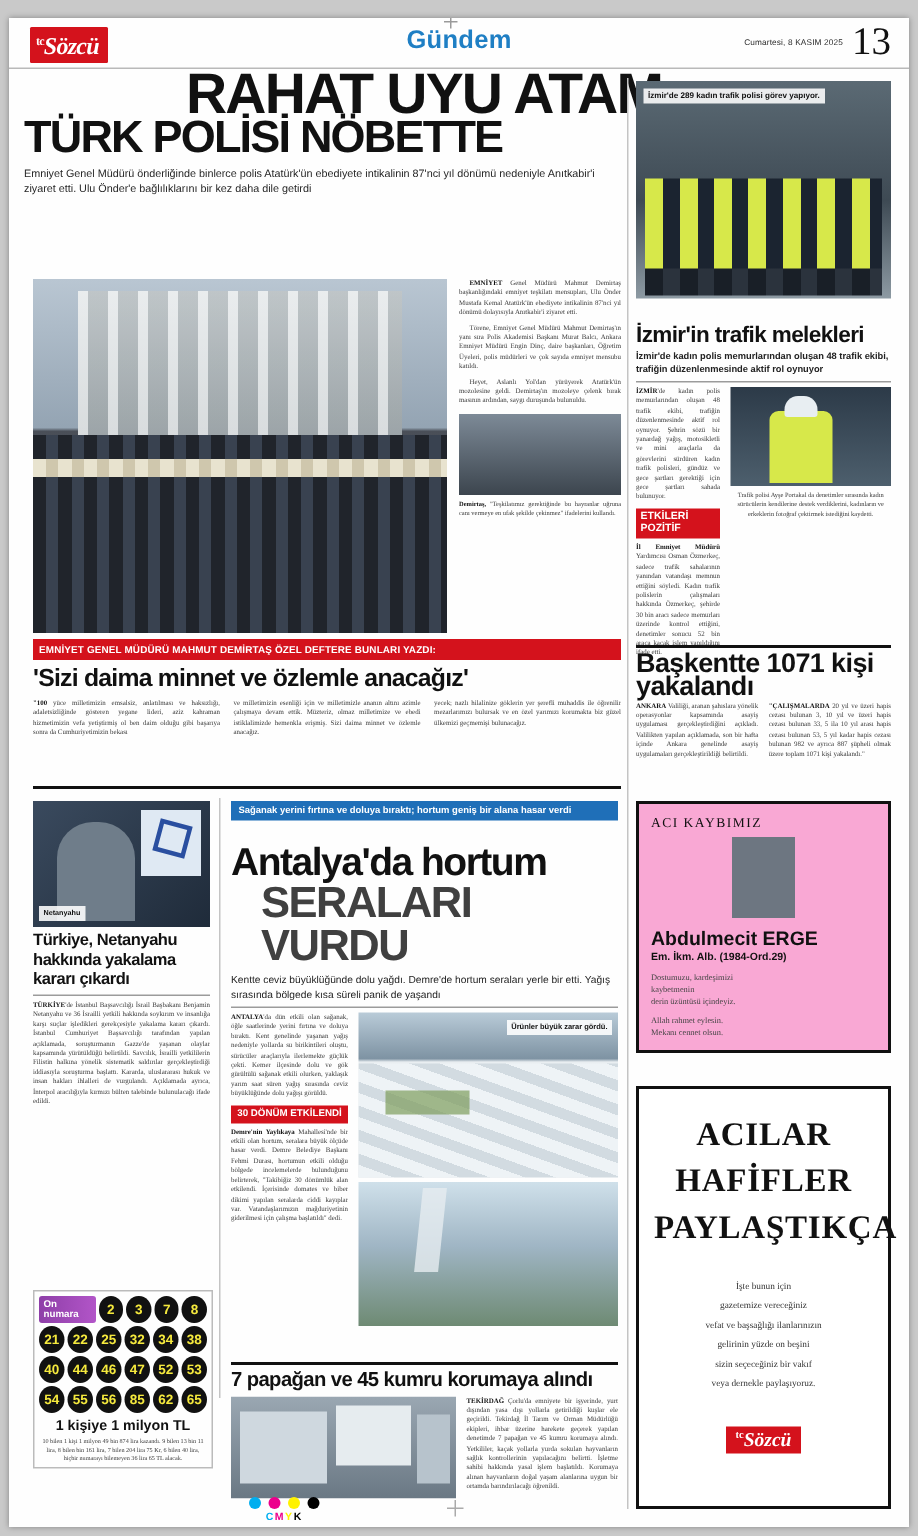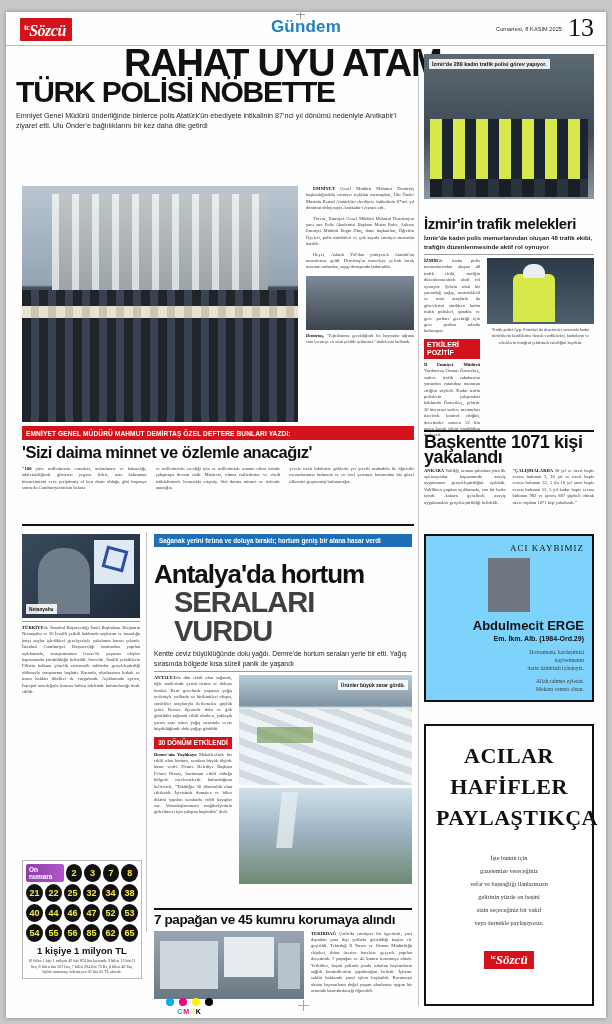--- a/index.html
+++ b/index.html
@@ -96,21 +96,21 @@
 
   
   .redband {
     background:#d4121c; color:#fff; font-weight:bold; font-size:6.6px;
     padding:2.5px 4px; line-height:9px; letter-spacing:.1px;
   }
   .bigquote { font-weight:bold; font-size:16.5px; line-height:19px; color:#111; letter-spacing:-.5px; }
 
   
   .obit {
-    border:2.5px solid #111; padding:7px 8px; text-align:right; background:#7dd3fc;
+    border:2.5px solid #111; padding:7px 8px; text-align:left; background:#f9a8d4;
   }
   .obit .t { font-family:"Liberation Serif",serif; font-size:9px; letter-spacing:1px; color:#111; }
   .obit .pic { width:42px; height:54px; margin:5px auto 6px; background:#6d7681; }
   .obit .n { font-weight:bold; font-size:13px; color:#111; }
   .obit .r { font-weight:bold; font-size:7px; color:#111; margin-top:2px; }
   .obit .l { font-family:"Liberation Serif",serif; font-size:5.6px; line-height:8px; color:#444; margin-top:6px; }
   .obit .f { font-family:"Liberation Serif",serif; font-weight:bold; font-size:8px; line-height:11px; color:#111; margin-top:7px; }
 
   .advbox { border:2.5px solid #111; padding:14px 10px 10px; text-align:center; background:#fff; }
   .advbox .h {
@@ -275,20 +275,21 @@
   <div class="divider-v" style="left:412px;top:40px;height:954px;"></div>
   <div class="divider-v" style="left:140px;top:520px;height:400px;"></div>
 
   <div style="position:absolute;left:16px;top:522px;width:118px;">
     <div class="photo" style="width:100%;height:84px;background:linear-gradient(135deg,#3a4a5e,#1f2b3a);">
       <div style="position:absolute;right:6px;top:6px;width:40px;height:44px;background:#dfe9f3;"></div>
       <div style="position:absolute;right:14px;top:14px;width:22px;height:22px;border:3px solid #2a4fa0;transform:rotate(15deg);"></div>
       <div style="position:absolute;left:16px;top:14px;width:52px;height:66px;background:#6f7d8a;border-radius:24px 24px 0 0;"></div>
       <div class="cap" style="left:4px;bottom:4px;font-size:4.8px;">Netanyahu</div>
     </div>
+    <div style="font-weight:bold;font-size:11px;line-height:13px;margin-top:3px;color:#111;letter-spacing:-.3px;">Türkiye, Netanyahu hakkında yakalama kararı çıkardı</div>
     <div class="divider-h" style="margin:3px 0;"></div>
     <div class="body-col">
       <b>TÜRKİYE</b><span>'de İstanbul Başsavcılığı İsrail Başbakanı Benjamin Netanyahu ve 36 İsrailli yetkili hakkında soykırım ve insanlığa karşı suçlar işledikleri gerekçesiyle yakalama kararı çıkardı. İstanbul Cumhuriyet Başsavcılığı tarafından yapılan açıklamada, soruşturmanın Gazze'de yaşanan olaylar kapsamında yürütüldüğü belirtildi. Savcılık, İsrailli yetkililerin Filistin halkına yönelik sistematik saldırılar gerçekleştirdiği iddiasıyla soruşturma başlattı. Kararda, uluslararası hukuk ve insan hakları ihlalleri de vurgulandı. Açıklamada ayrıca, İnterpol aracılığıyla kırmızı bülten talebinde bulunulacağı ifade edildi.</span>
     </div>
   </div>
 
   <div style="position:absolute;left:148px;top:522px;width:258px;">
     <div class="kicker-blue">Sağanak yerini fırtına ve doluya bıraktı; hortum geniş bir alana hasar verdi</div>
     <div style="font-weight:bold;font-size:26px;line-height:27px;margin-top:14px;color:#111;letter-spacing:-1px;">Antalya'da hortum</div>
     <div style="font-weight:bold;font-size:29px;line-height:29px;color:#404040;letter-spacing:-1px;margin-left:20px;">SERALARI VURDU</div>

